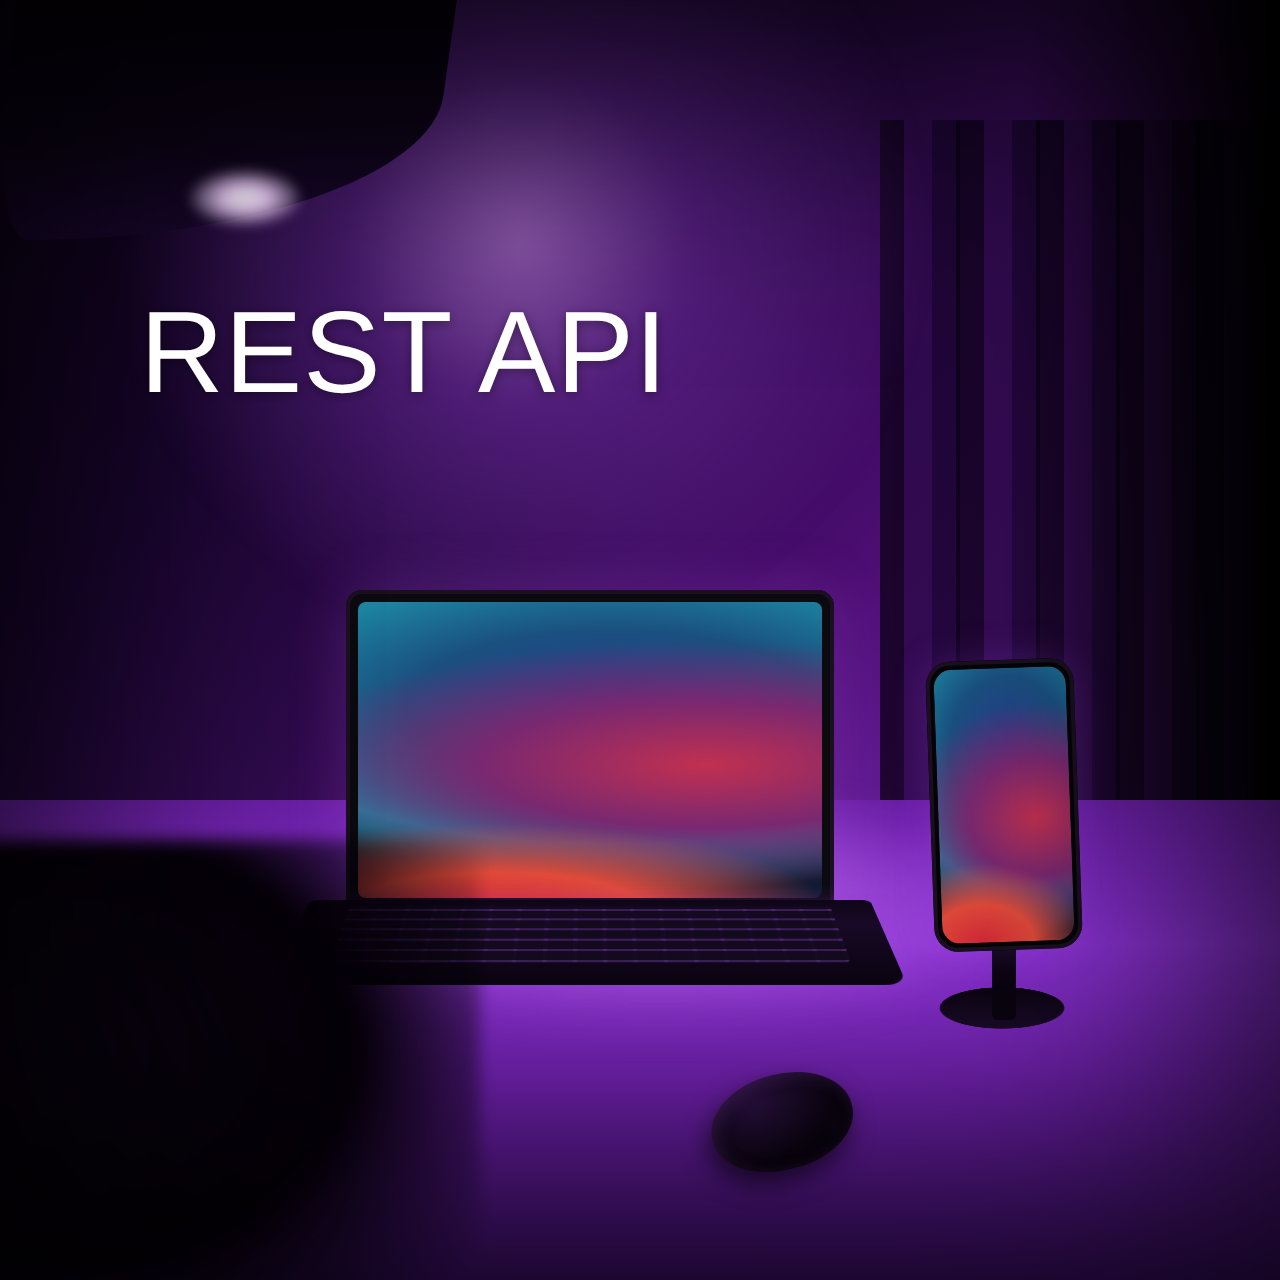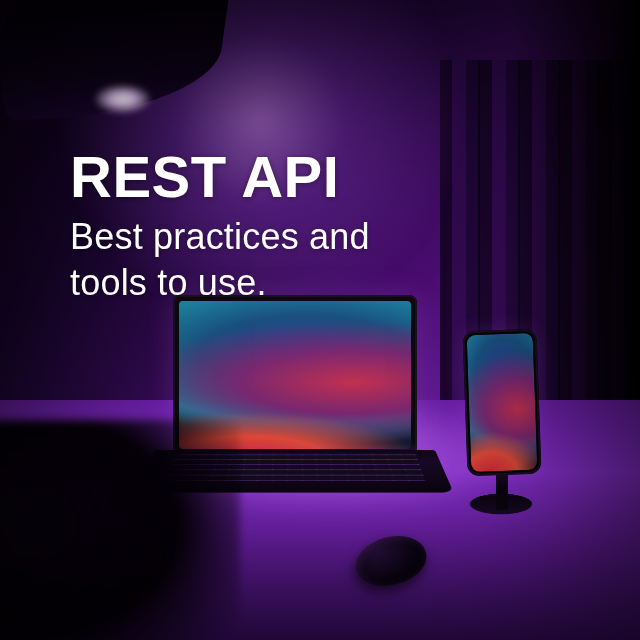--- a/index.html
+++ b/index.html
@@ -233,21 +233,21 @@
       position: absolute;
       top: 148px;
       left: 70px;
       width: 380px;
       color: #ffffff;
       z-index: 50;
       text-shadow: 0 1px 6px rgba(0,0,0,0.4);
     }
     .title {
       font-size: 58px;
-      font-weight: 700;
+      font-weight: 400;
       letter-spacing: 0.5px;
       line-height: 1;
       margin-bottom: 8px;
     }
     .subtitle {
       font-size: 36px;
       font-weight: 400;
       line-height: 1.28;
       letter-spacing: 0.2px;
     }
@@ -287,17 +287,16 @@
     <div class="phone">
       <div class="phone-wallpaper"></div>
     </div>
   </div>
 
   <div class="mouse"></div>
   <div class="foreground-shadow"></div>
 
   <div class="text-overlay">
     <div class="title">REST API</div>
-    <div class="subtitle">Best practices and tools to use.</div>
   </div>
 
   <div class="vignette"></div>
 </div>
 
 </body></html>

